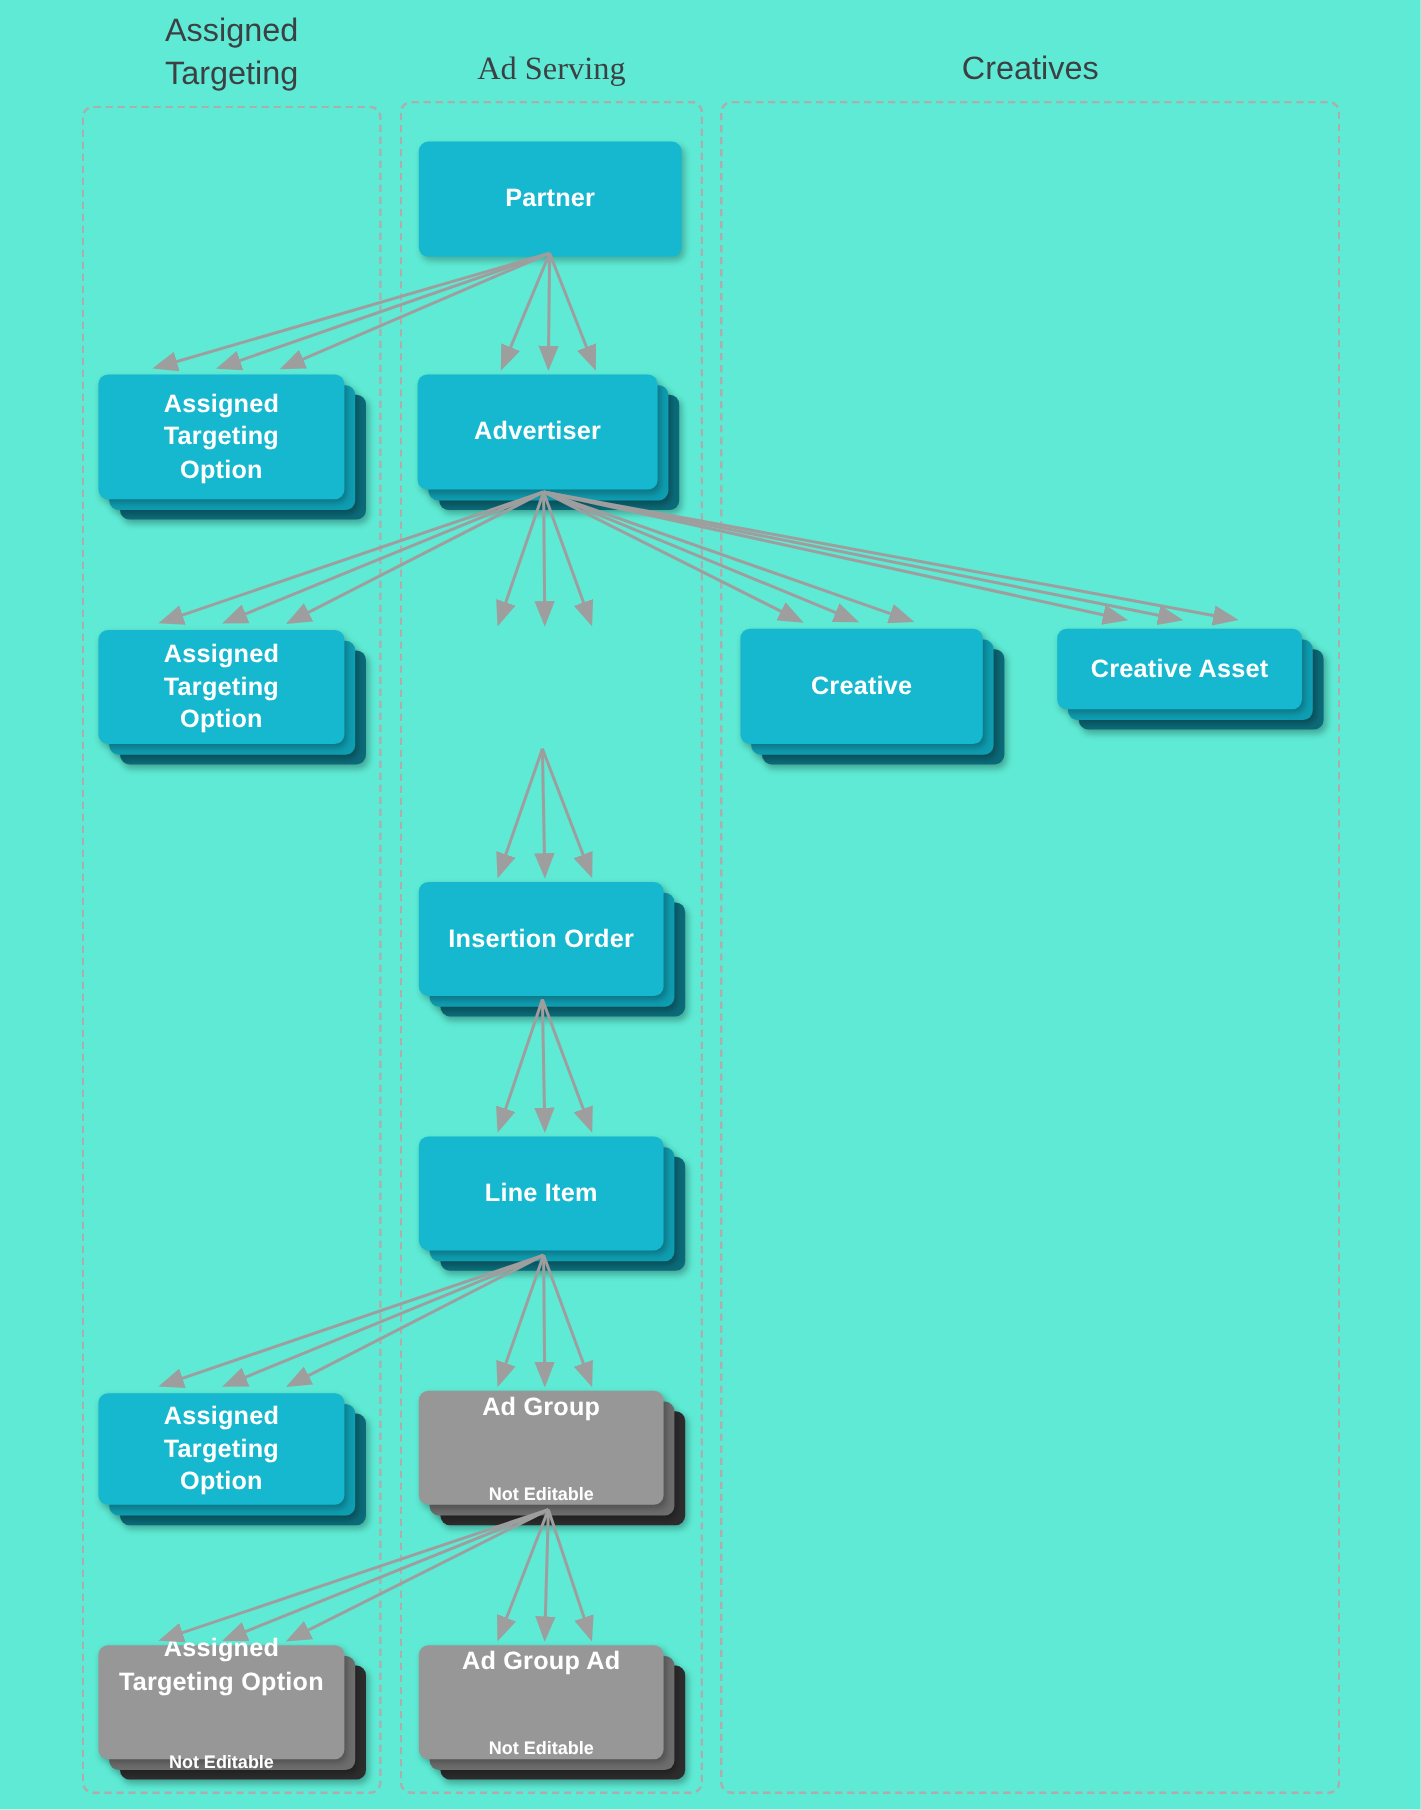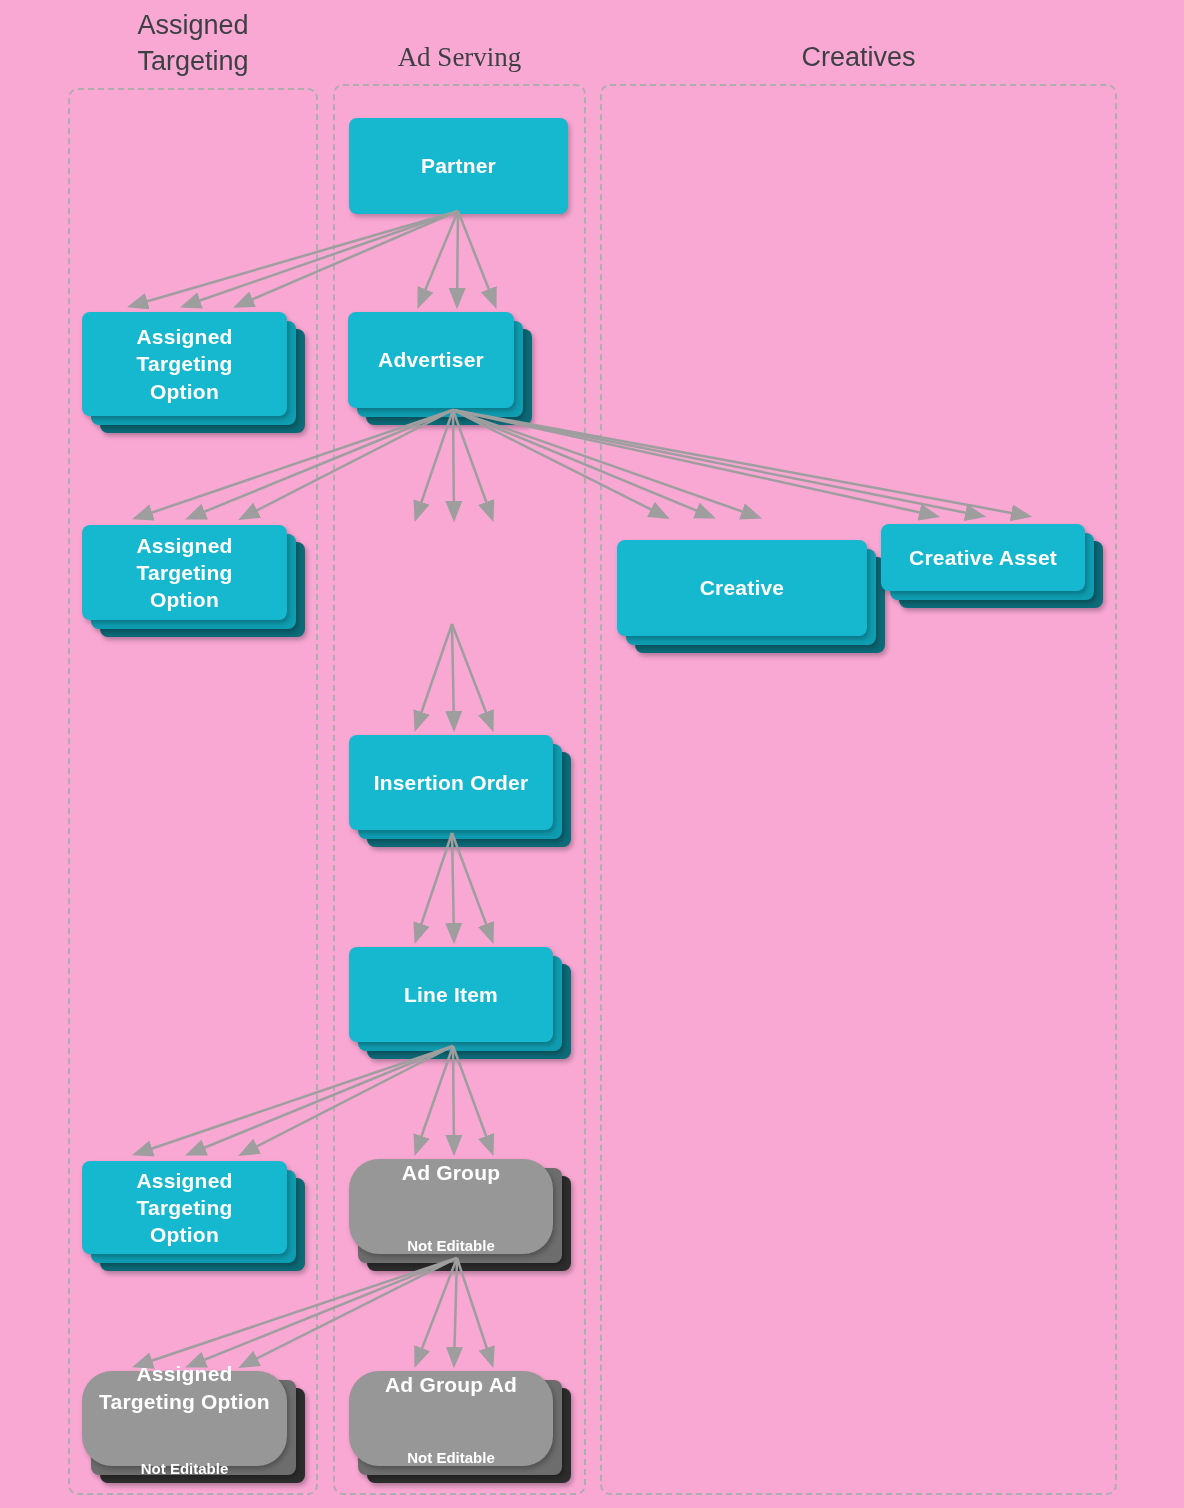--- a/index.html
+++ b/index.html
@@ -1,19 +1,19 @@
 <!DOCTYPE html>
 <html style="--cyan-main: #15b8ce; --cyan-mid: #0f9db1; --cyan-dark: #0c6b79; --gray-main: #979797; --gray-mid: #6d6d6d; --gray-dark: #2d2d2d; --arrow: #9e9e9e; --dash-border: #adadad; --header-text: #3d4043;"><head>
 <meta charset="utf-8">
 <style>
   html,body{margin:0;padding:0;background:#ffffff;}
   .canvas{
     position:relative;
     width:1184px;height:1508px;
-    background:#f9a8d4;
+    background:#5eead4;
     font-family:"Liberation Sans", sans-serif;
     overflow:hidden;
   }
   .column{
     position:absolute;
     border:2px dashed var(--dash-border,#adadad);
     border-radius:10px;
     background:transparent;
   }
   .col-header{
@@ -34,21 +34,21 @@
   .node .stack.s3{transform:translate(18px,17px);}
   .node .face{
     position:absolute;inset:0;border-radius:8px;
     display:flex;flex-direction:column;align-items:center;justify-content:center;
     gap:13px;
     box-shadow:2px 3px 5px rgba(0,0,0,0.25);
   }
   .node.cyan .face{background:var(--cyan-main,#15b8ce);}
   .node.cyan .stack.s2{background:var(--cyan-mid,#0f9db1);}
   .node.cyan .stack.s3{background:var(--cyan-dark,#0c6b79);}
-  .node.gray .face{background:var(--gray-main,#979797);border-radius:30px;}
+  .node.gray .face{background:var(--gray-main,#979797);}
   .node.gray .stack.s2{background:var(--gray-mid,#6d6d6d);}
   .node.gray .stack.s3{background:var(--gray-dark,#2d2d2d);}
   .node-label{
     color:#ffffff;font-weight:bold;font-size:21px;line-height:1.3;
     text-align:center;white-space:pre-line;letter-spacing:0.2px;
   }
   .node-sublabel{
     color:#ffffff;font-weight:bold;font-size:15px;text-align:center;margin-top:37px;
   }
   svg.edges{position:absolute;left:0;top:0;pointer-events:none;}
@@ -77,40 +77,40 @@
   <div class="node cyan" style="left:82px;top:312px;width:205px;height:104px;">
     <div class="stack s3"></div>
     <div class="stack s2"></div>
     <div class="face">
       <div class="node-label">Assigned
 Targeting
 Option</div>
     </div>
   </div>
 
-  <div class="node cyan" style="left:348px;top:312px;width:166px;height:96px;">
+  <div class="node cyan" style="left:348px;top:312px;width:200px;height:96px;">
     <div class="stack s3"></div>
     <div class="stack s2"></div>
     <div class="face">
       <div class="node-label">Advertiser</div>
     </div>
   </div>
 
   <div class="node cyan" style="left:82px;top:525px;width:205px;height:95px;">
     <div class="stack s3"></div>
     <div class="stack s2"></div>
     <div class="face">
       <div class="node-label">Assigned
 Targeting
 Option</div>
     </div>
   </div>
 
 
-  <div class="node cyan" style="left:617px;top:540px;width:202px;height:96px;padding-left:48px;">
+  <div class="node cyan" style="left:617px;top:524px;width:202px;height:96px;">
     <div class="stack s3"></div>
     <div class="stack s2"></div>
     <div class="face">
       <div class="node-label">Creative</div>
     </div>
   </div>
 
   <div class="node cyan" style="left:881px;top:524px;width:204px;height:67px;">
     <div class="stack s3"></div>
     <div class="stack s2"></div>

